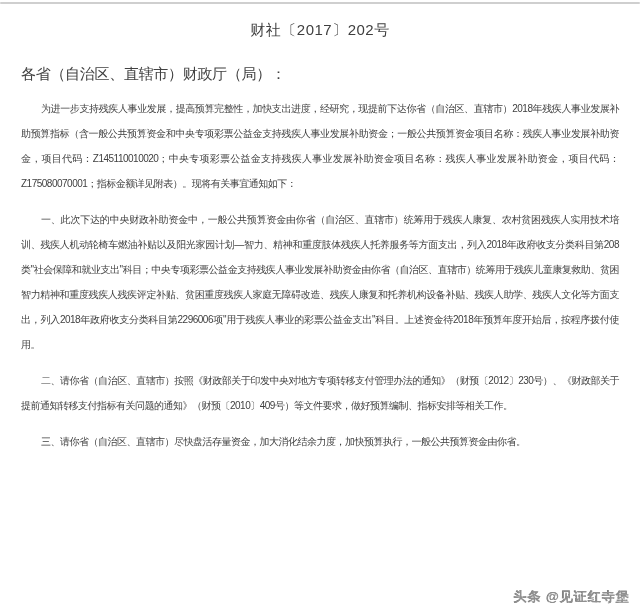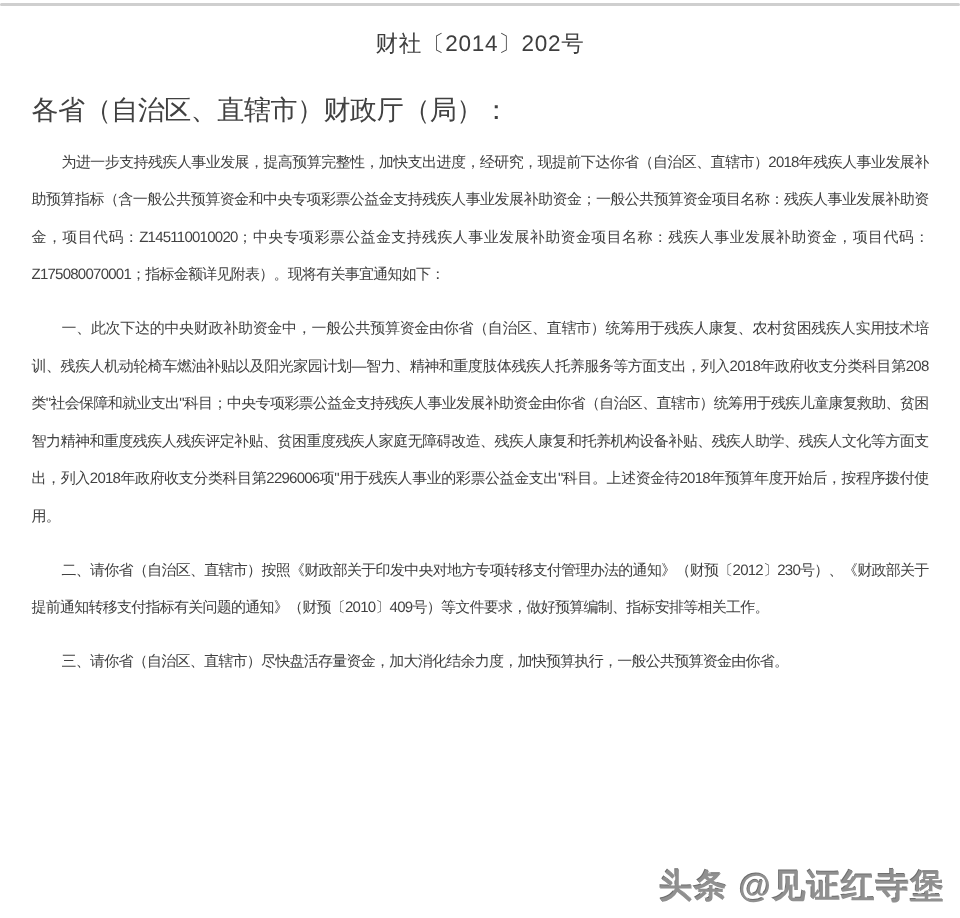--- a/index.html
+++ b/index.html
@@ -29,52 +29,52 @@
   }
   .doc-number {
     text-align: center;
     font-size: 15px;
     line-height: 19px;
     letter-spacing: 0.5px;
     margin: 0 0 22px 0;
     color: #3e3e3e;
   }
   .salutation {
-    font-size: 18px;
+    font-size: 15px;
     line-height: 25px;
     letter-spacing: -0.3px;
     margin: 0 0 10px 0;
   }
   .para {
     font-size: 10px;
     line-height: 25px;
     letter-spacing: -0.5px;
     text-indent: 2em;
     text-align: justify;
     margin: 0 0 11px 0;
   }
   .watermark {
     position: absolute;
     right: 10px;
     bottom: 6px;
-    font-size: 22px;
+    font-size: 13px;
     font-weight: bold;
     letter-spacing: 1px;
     color: #909090;
     text-shadow: 1.5px 1.5px 0 #ffffff, -0.5px -0.5px 0 #6e6e6e;
     white-space: nowrap;
   }
 </style>
 </head>
 <body>
 
 <div class="top-divider"></div>
 
 <div class="doc">
-  <p class="doc-number">财社〔2014〕202号</p>
+  <p class="doc-number">财社〔2017〕202号</p>
 
   <p class="salutation">各省（自治区、直辖市）财政厅（局）：</p>
 
   <p class="para">为进一步支持残疾人事业发展，提高预算完整性，加快支出进度，经研究，现提前下达你省（自治区、直辖市）2018年残疾人事业发展补助预算指标（含一般公共预算资金和中央专项彩票公益金支持残疾人事业发展补助资金；一般公共预算资金项目名称：残疾人事业发展补助资金，项目代码：Z145110010020；中央专项彩票公益金支持残疾人事业发展补助资金项目名称：残疾人事业发展补助资金，项目代码：Z175080070001；指标金额详见附表）。现将有关事宜通知如下：</p>
 
   <p class="para">一、此次下达的中央财政补助资金中，一般公共预算资金由你省（自治区、直辖市）统筹用于残疾人康复、农村贫困残疾人实用技术培训、残疾人机动轮椅车燃油补贴以及阳光家园计划—智力、精神和重度肢体残疾人托养服务等方面支出，列入2018年政府收支分类科目第208类"社会保障和就业支出"科目；中央专项彩票公益金支持残疾人事业发展补助资金由你省（自治区、直辖市）统筹用于残疾儿童康复救助、贫困智力精神和重度残疾人残疾评定补贴、贫困重度残疾人家庭无障碍改造、残疾人康复和托养机构设备补贴、残疾人助学、残疾人文化等方面支出，列入2018年政府收支分类科目第2296006项"用于残疾人事业的彩票公益金支出"科目。上述资金待2018年预算年度开始后，按程序拨付使用。</p>
 
   <p class="para">二、请你省（自治区、直辖市）按照《财政部关于印发中央对地方专项转移支付管理办法的通知》（财预〔2012〕230号）、《财政部关于提前通知转移支付指标有关问题的通知》（财预〔2010〕409号）等文件要求，做好预算编制、指标安排等相关工作。</p>
 
   <p class="para">三、请你省（自治区、直辖市）尽快盘活存量资金，加大消化结余力度，加快预算执行，一般公共预算资金由你省。</p>

